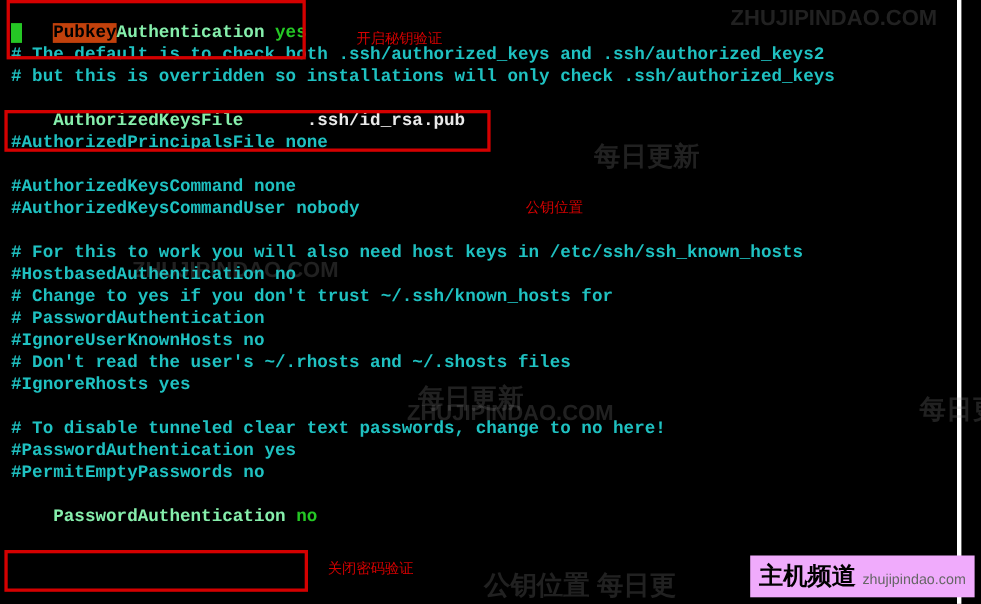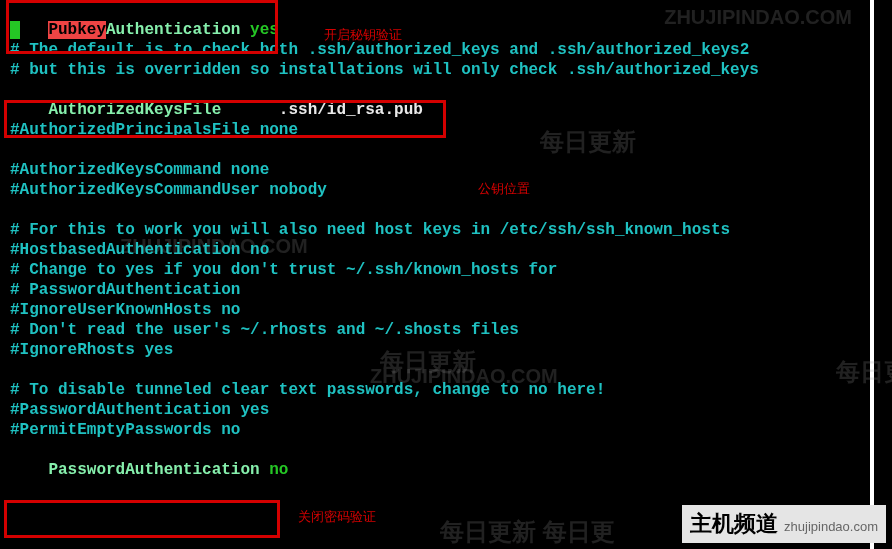--- a/index.html
+++ b/index.html
@@ -30,21 +30,21 @@
   }
   .line {
     position: relative;
     height: 20px;
     line-height: 20px;
     white-space: pre;
     color: #1fc1c1;
     padding-left: 10px;
   }
   .blank { height: 20px; }
-  .hl-yellow { background: #ef4444; color: #000; }
+  .hl-yellow { background: #c2410c; color: #000; }
   .kw { color: #86efac; }
   .val-green { color: #25c725; }
   .val-white { color: #eaeaea; text-align: center; }
   .cursor {
     display: inline-block;
     width: 10px;
     height: 18px;
     background: #25c725;
     vertical-align: middle;
   }
@@ -73,21 +73,21 @@
     position: absolute;
     color: rgba(150,150,150,0.22);
     font-family: Arial, sans-serif;
     font-size: 20px;
     pointer-events: none;
   }
   .brand {
     position: absolute;
     right: 6px;
     bottom: 6px;
-    background: #e5e5e5;
+    background: #f0abfc;
     padding: 4px 8px;
     font-family: "Microsoft YaHei","SimSun",sans-serif;
     font-size: 22px;
     color: #000;
     font-weight: bold;
     display: flex;
     align-items: baseline;
   }
   .brand .url {
     font-size: 13px;
@@ -101,21 +101,21 @@
 
 <div class="terminal">
   <div class="vrule"></div>
 
   <div class="wm2" style="top:6px; right:40px;">ZHUJIPINDAO.COM</div>
   <div class="wm" style="top:110px; left:540px;">每日更新</div>
   <div class="wm2" style="top:235px; left:120px;">ZHUJIPINDAO.COM</div>
   <div class="wm" style="top:330px; left:380px;">每日更新</div>
   <div class="wm" style="top:340px; right:-40px;">每日更新</div>
   <div class="wm2" style="top:365px; left:370px;">ZHUJIPINDAO.COM</div>
-  <div class="wm" style="top:500px; left:440px;">每日更新 每日更</div>
+  <div class="wm" style="top:500px; left:440px;">公钥位置 每日更</div>
 
   <div class="line">
     <span class="hl-yellow">Pubkey</span><span class="kw">Authentication</span> <span class="val-green">yes</span>
   </div>
 
   <div class="line"><span class="cursor"></span></div>
   <div class="line"># The default is to check both .ssh/authorized_keys and .ssh/authorized_keys2</div>
   <div class="line"># but this is overridden so installations will only check .ssh/authorized_keys</div>
 
   <div class="line">

